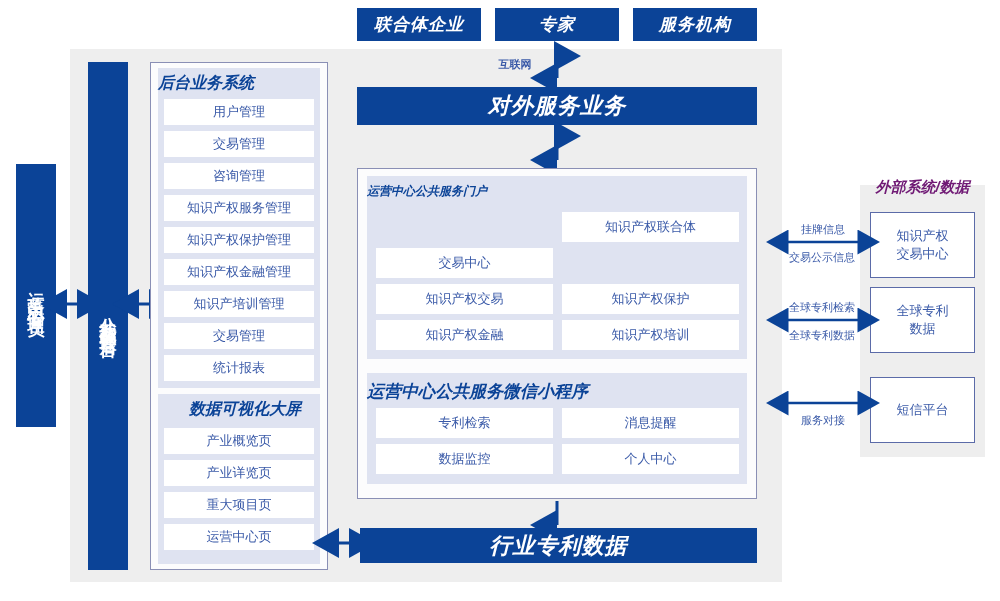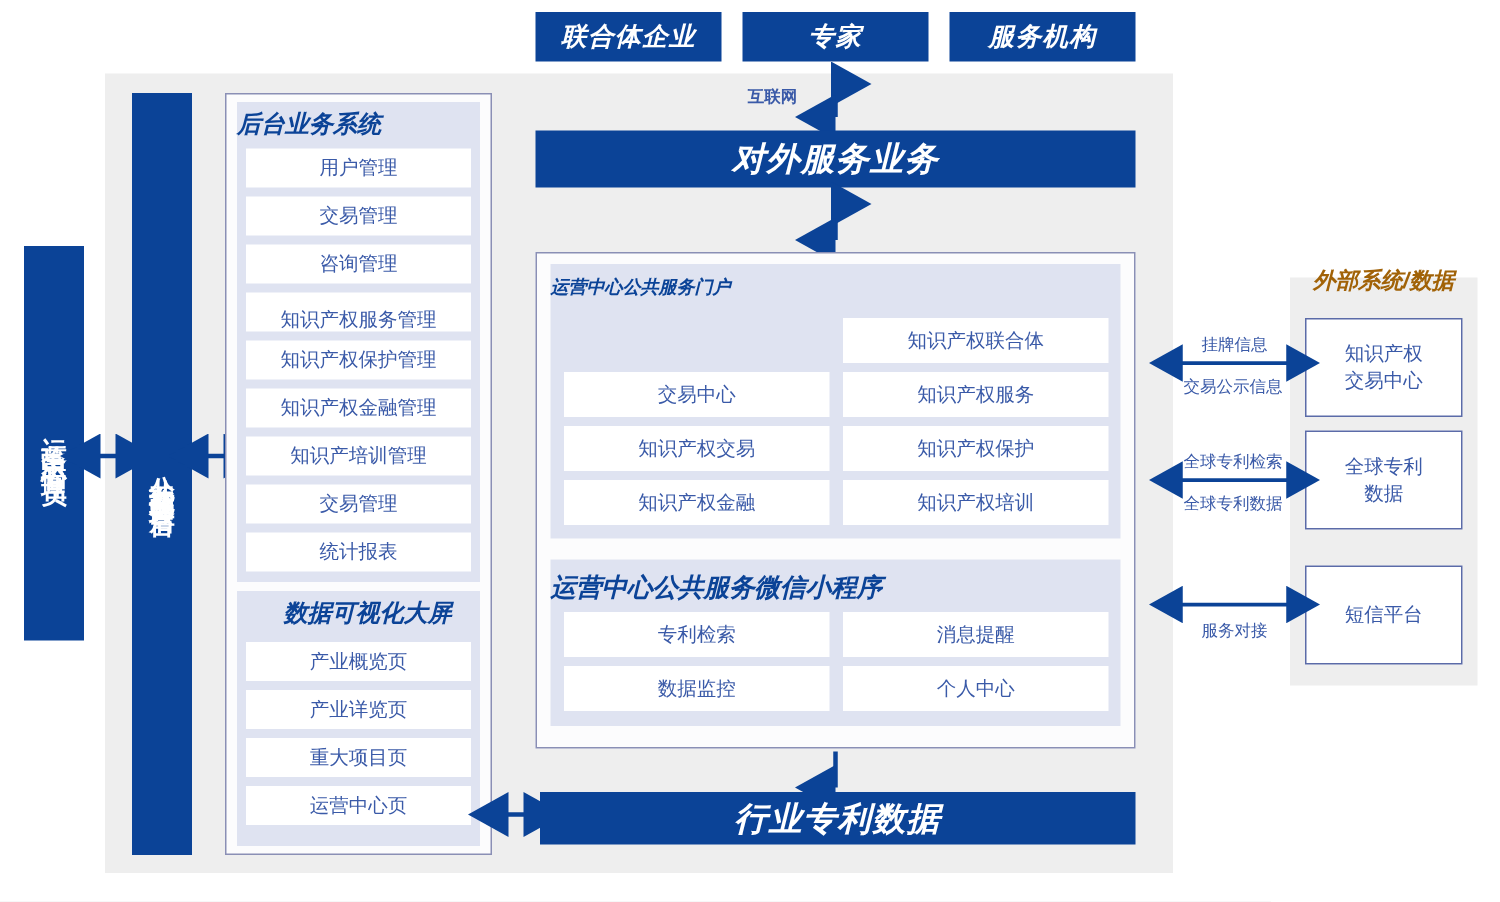--- a/index.html
+++ b/index.html
@@ -50,21 +50,21 @@
     display:flex;align-items:center;justify-content:center;
     text-align:center;
     font-size:13px;
     line-height:1.15;
   }
   .extbox{
     background:#ffffff;border:1px solid #5b6ba8;
     color:#3a5aa8;font-size:13px;line-height:1.35;
     display:flex;align-items:center;justify-content:center;text-align:center;
   }
-  .exttitle{color:#a16207;font-weight:bold;font-style:italic;font-size:15px;text-align:center;}
+  .exttitle{color:#701a75;font-weight:bold;font-style:italic;font-size:15px;text-align:center;}
 
   .arrowlabel{
     color:#3a5aa8;font-size:11px;text-align:center;white-space:nowrap;
   }
   .arrowlabel.bold{font-weight:bold;}
   svg{display:block;overflow:visible;}
 </style>
 </head>
 <body>
 
@@ -134,21 +134,21 @@
 
   <div class="abs cell" style="left:164px;top:99px;width:150px;height:26px;">
     <span>用户管理</span>
     </div>
   <div class="abs cell" style="left:164px;top:131px;width:150px;height:26px;">
     <span>交易管理</span>
     </div>
   <div class="abs cell" style="left:164px;top:163px;width:150px;height:26px;">
     <span>咨询管理</span>
     </div>
-  <div class="abs cell" style="left:164px;top:195px;width:150px;height:26px;align-items:flex-end;">
+  <div class="abs cell" style="left:164px;top:195px;width:150px;height:26px;">
     <span>知识产权服务管理</span>
     </div>
   <div class="abs cell" style="left:164px;top:227px;width:150px;height:26px;">
     <span>知识产权保护管理</span>
     </div>
   <div class="abs cell" style="left:164px;top:259px;width:150px;height:26px;">
     <span>知识产权金融管理</span>
     </div>
   <div class="abs cell" style="left:164px;top:291px;width:150px;height:26px;">
     <span>知识产培训管理</span>
@@ -183,23 +183,20 @@
   <div class="abs whitepanel" style="left:357px;top:168px;width:400px;height:331px;"></div>
 
   <div class="abs lightgroup" style="left:367px;top:176px;width:380px;height:183px;"></div>
   <div class="abs grouptitle" style="left:367px;top:183px;width:380px;font-size:12px;">运营中心公共服务门户</div>
 
   <div class="abs cell" style="left:562px;top:212px;width:177px;height:30px;">
     <span>知识产权联合体</span>
     </div>
   <div class="abs cell" style="left:376px;top:248px;width:177px;height:30px;">
     <span>交易中心</span>
-    </div>
-  <div class="abs cell" style="left:562px;top:248px;width:177px;height:30px;">
-    <span>知识产权服务</span>
     </div>
   <div class="abs cell" style="left:376px;top:284px;width:177px;height:30px;">
     <span>知识产权交易</span>
     </div>
   <div class="abs cell" style="left:562px;top:284px;width:177px;height:30px;">
     <span>知识产权保护</span>
     </div>
   <div class="abs cell" style="left:376px;top:320px;width:177px;height:30px;">
     <span>知识产权金融</span>
     </div>

